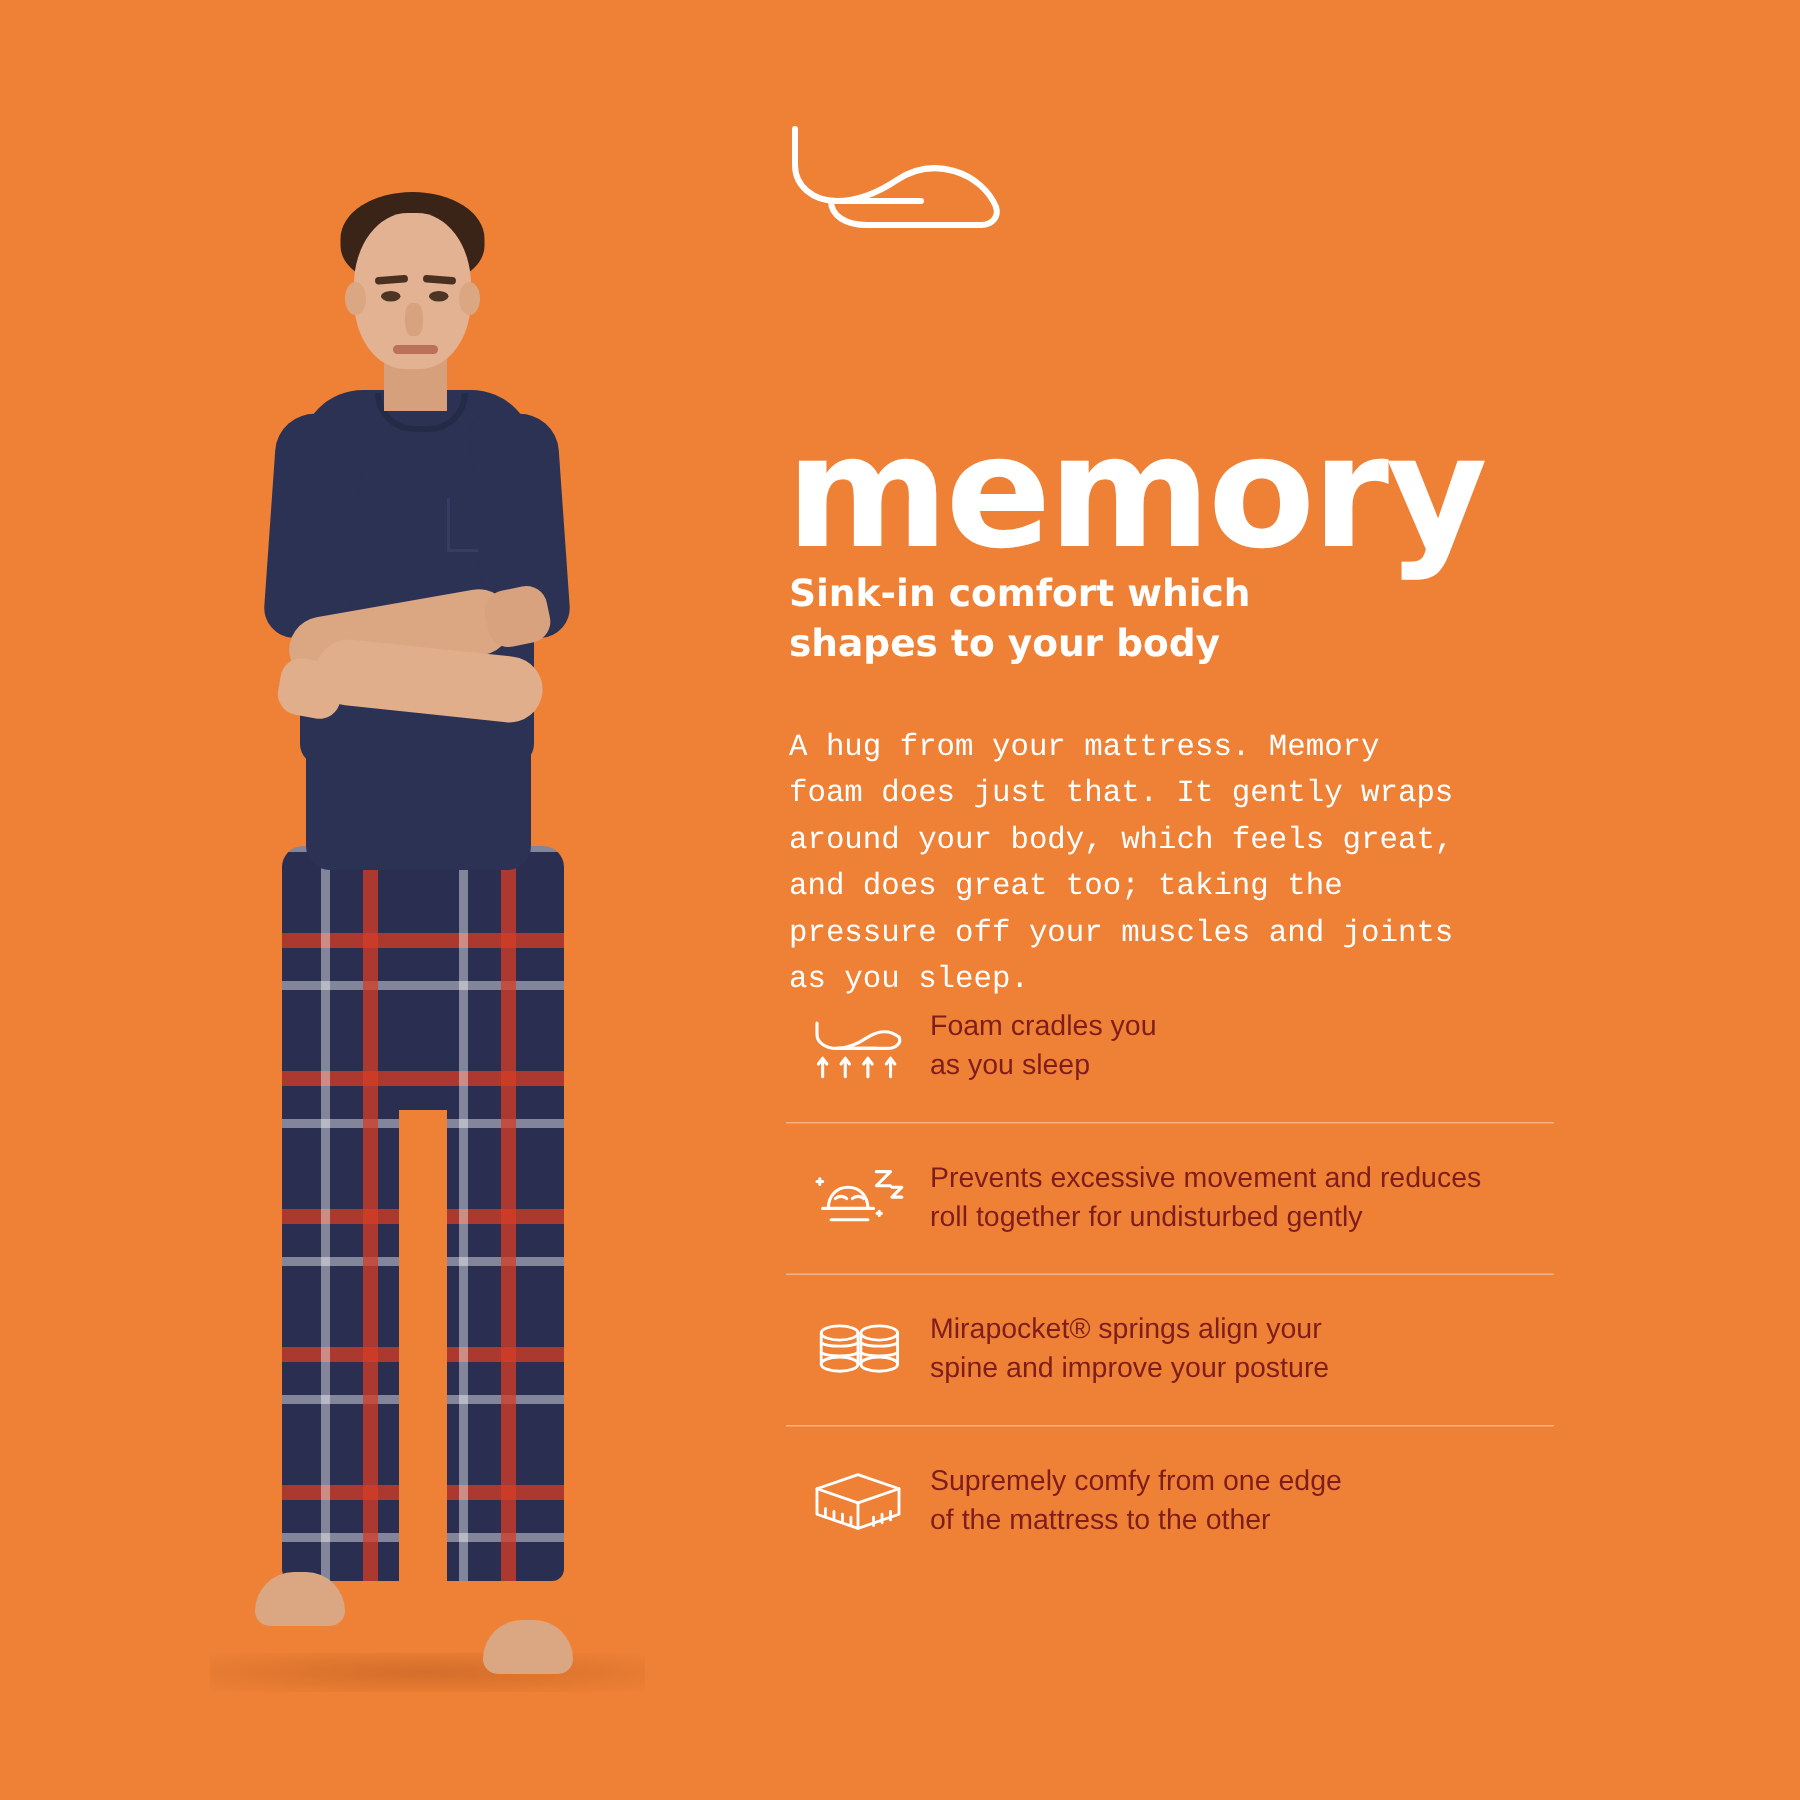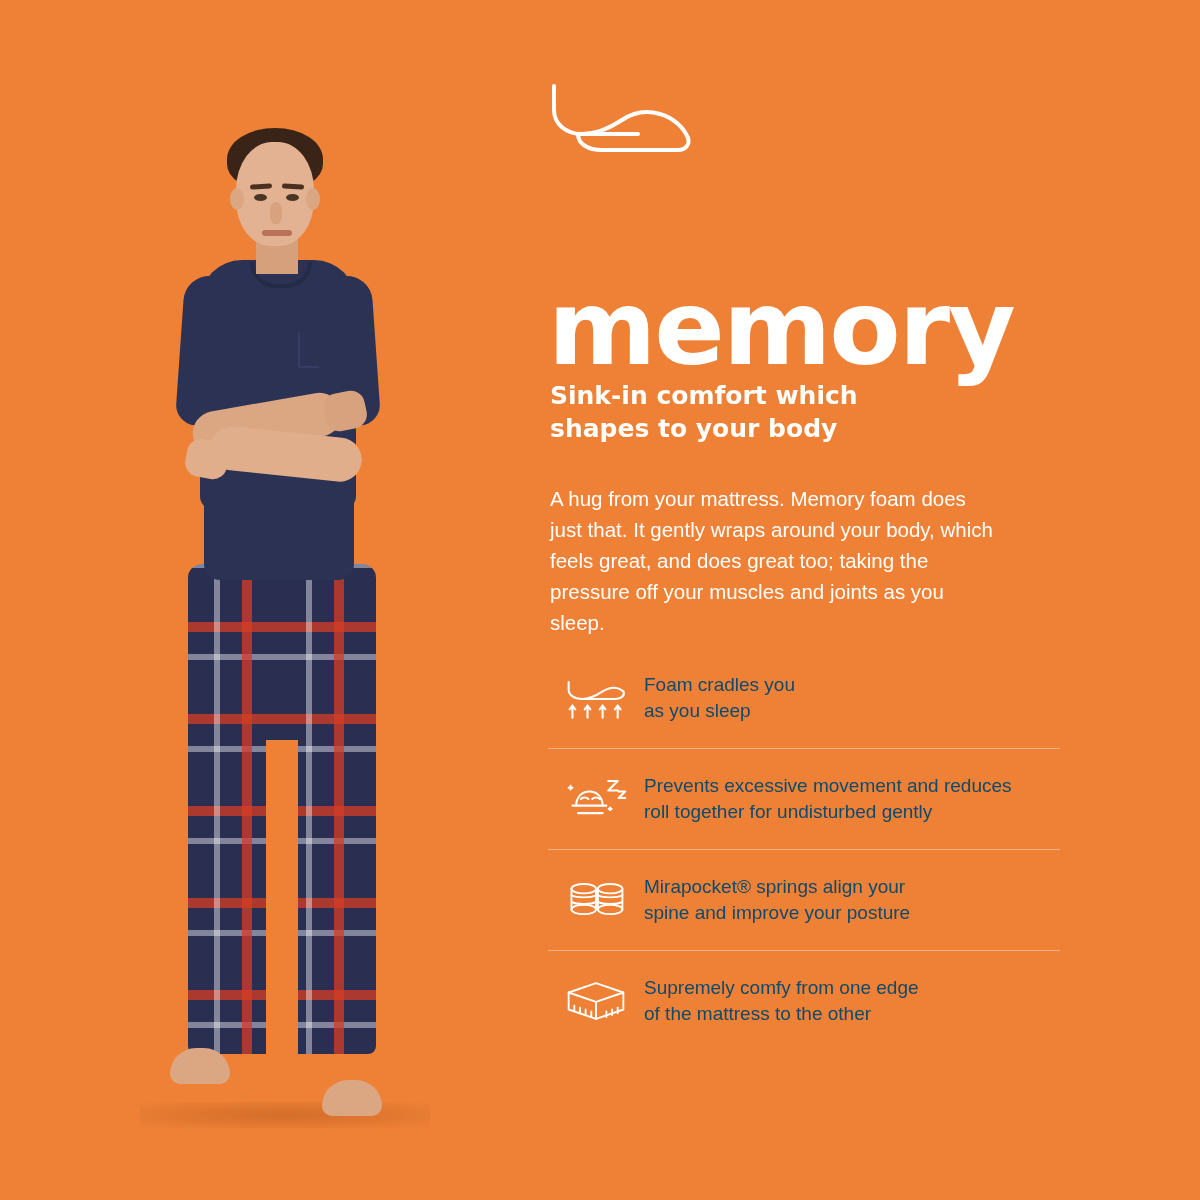--- a/index.html
+++ b/index.html
@@ -255,21 +255,21 @@
     left: 80px;
     top: 1022px;
     width: 290px;
     height: 26px;
     background: radial-gradient(ellipse at center, rgba(140,60,10,0.28), rgba(140,60,10,0));
   }
 
   
   .content {
     position: absolute;
-    left: 548px;
+    left: 524px;
     top: 0;
     width: 560px;
     height: 1186px;
     color: #ffffff;
   }
   .hero-icon {
     position: absolute;
     left: 0;
     top: 80px;
     width: 150px;
@@ -299,21 +299,21 @@
     white-space: pre-line;
   }
   .body-copy {
     position: absolute;
     left: 2px;
     top: 462px;
     width: 452px;
     font-size: 20.5px;
     line-height: 1.52;
     color: #ffffff;
-    font-family: Liberation Sans, sans-serif;
+    font-family: Liberation Mono, monospace;
   }
 
   .features {
     position: absolute;
     left: 0;
     top: 648px;
     width: 512px;
   }
   .feature {
     display: flex;
@@ -326,21 +326,21 @@
   .feature .f-icon {
     width: 96px;
     flex: 0 0 96px;
     display: flex;
     align-items: center;
     justify-content: center;
   }
   .feature .f-text {
     font-size: 19px;
     line-height: 1.36;
-    color: #0c4a6e;
+    color: #7f1d1d;
     white-space: pre-line;
     font-family: "Liberation Sans", sans-serif;
   }
 </style>
 </head>
 <body>
 
 <div class="poster">
 
   <div class="model-panel">

